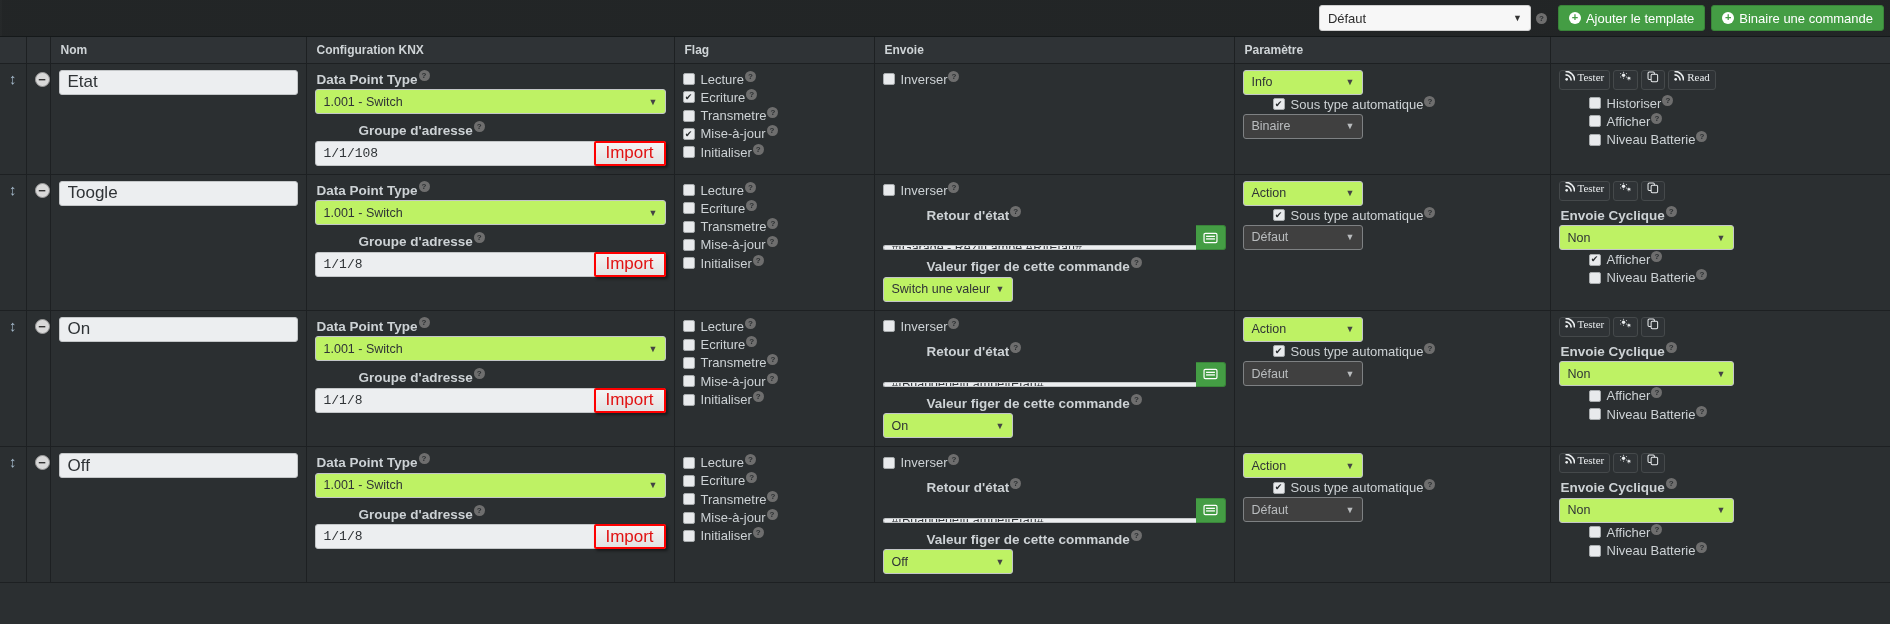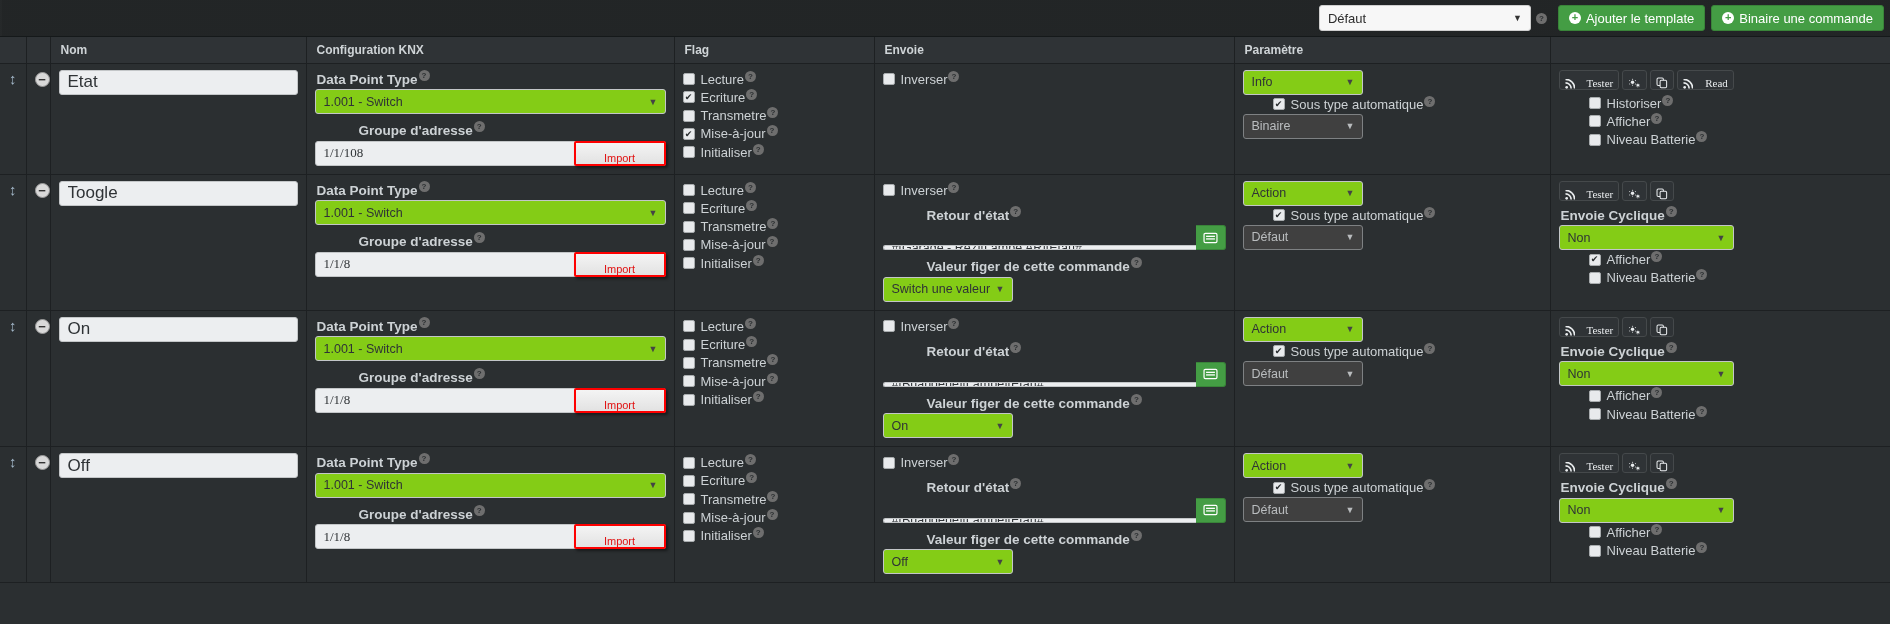--- a/index.html
+++ b/index.html
@@ -126,21 +126,21 @@
     font-size: 13.5px;
     font-weight: bold;
     color: #cdd2d5;
     display: block;
     margin: 0 0 3px 2px;
   }
   .fld-label.tight { margin-top: 7px; margin-left: 44px; }
 
   select.sel, .fake-sel {
     width: 100%; height: 25px;
-    background: #84cc16;
+    background: #bef264;
     border: 1px solid #c3c6c8;
     border-radius: 3px;
     color: #2f3336;
     font-size: 12.5px;
     padding: 0 18px 0 8px;
     position: relative;
     display: flex; align-items: center;
     cursor: pointer;
     font-family: "Liberation Sans", sans-serif;
   }
@@ -149,31 +149,31 @@
   .fake-sel.disabled .caret { color:#b9bcbe; }
   .fake-sel.narrow { width: 130px; }
   .fake-sel.param  { width: 120px; }
   .fake-sel.cyc    { width: 175px; align-items: center; }
 
   
   .igrp { display:flex; width:100%; background:#eceef0; border:1px solid #c3c6c8; border-radius:3px; overflow:visible; height:25px; align-items:stretch;}
   .igrp input {
     flex: 1; border: none; background: transparent;
     color:#2f3336; font-size:13px; padding: 0 8px; outline:none;
-    font-family: Liberation Serif, serif;
+    font-family: Liberation Mono, monospace;
   }
   .import-btn {
-    width: 92px;
+    width: 72px;
     margin: -1px -1px -1px 0;
     border: 2px solid #fe0000;
     border-radius: 2px;
     background: linear-gradient(#f4f4f4,#e2e2e2);
     color: #e11212;
-    font-size: 11px;
-    display:flex; align-items:flex-end; justify-content:center;
+    font-size: 17px;
+    display:flex; align-items:center; justify-content:center;
     cursor:pointer;
     box-shadow: 2px 2px 3px rgba(0,0,0,0.45);
   }
 
   
   .igrp-green { display:flex; width:100%; height:25px; }
   .igrp-green input {
     flex:1; background:#eceef0; border:1px solid #c3c6c8; border-right:none;
     border-radius:3px 0 0 3px; color:#2f3336; font-size:12.5px; padding:0 8px; outline:none;
     font-family: "Liberation Sans", sans-serif;
@@ -203,21 +203,21 @@
   
   .actbar { display:flex; gap:3px; margin-bottom:5px; }
   .abtn {
     height: 20px;
     background: #2f3336;
     border: 1px solid #45494b;
     border-radius: 3px;
     color: #e9ecee;
     font-size: 11px;
     padding: 0 5px;
-    display:inline-flex; align-items:flex-end; gap:12px;
+    display:inline-flex; align-items:flex-start; gap:3px;
     cursor:pointer;
     font-family: "Liberation Serif", serif;
   }
   .abtn svg { display:block; }
   .param-wrap { position: relative; }
 </style>
 </head>
 <body>
 
 <div class="app">

